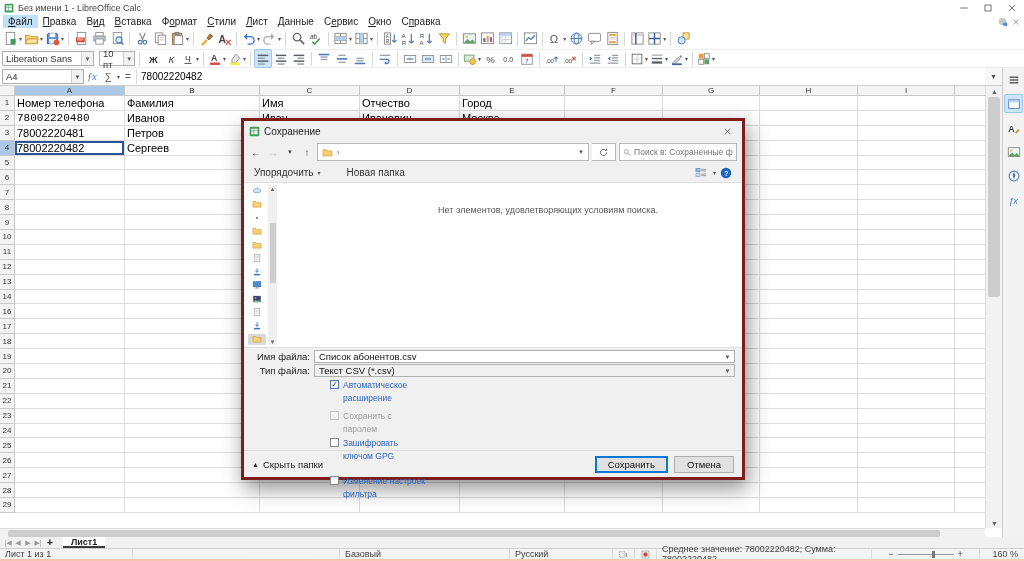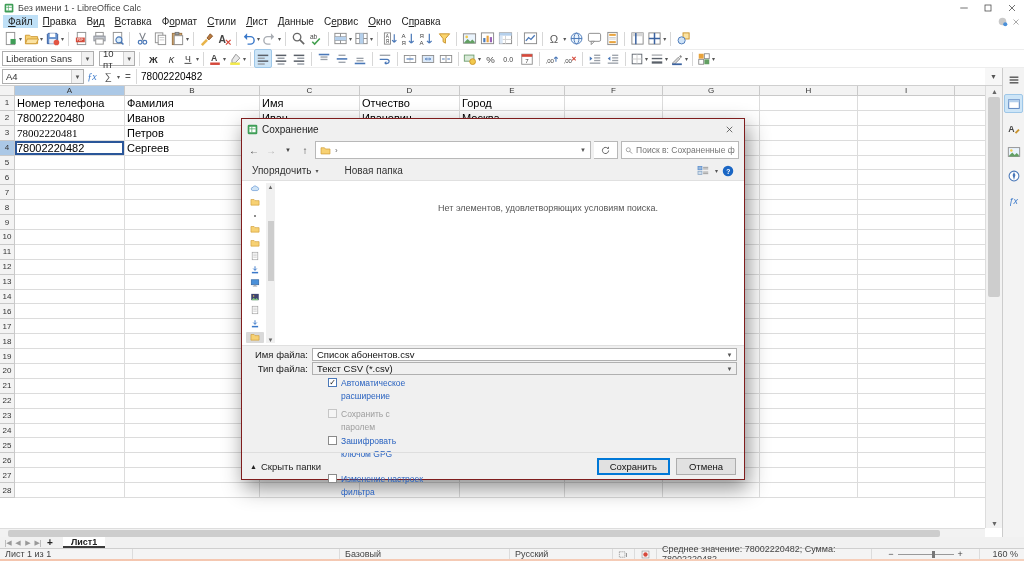--- a/index.html
+++ b/index.html
@@ -56,21 +56,21 @@
 .tabnav{width:10px;text-align:center;font-size:7px;color:#999}
 #add-sheet{width:14px;text-align:center;font-size:10px;color:#222;font-weight:bold}
 .sheet-tab{margin-left:6px;padding:0 8px;height:11px;line-height:10px;background:#fff;font-weight:bold;color:#222;border-bottom:2px solid #3b3b3b}
 
 #statusbar{left:0;top:548px;width:1024px;height:11px;background:#f4f4f4;border-top:1px solid #cfcfcf;display:flex;align-items:center;font-size:9px;color:#444}
 .sb-seg{height:11px;display:flex;align-items:center;border-right:1px solid #dcdcdc;padding-left:5px;flex:none}
 #sliver{left:0;top:559px;width:1024px;height:2px;background:linear-gradient(90deg,#f4c5ae,#f6d0bc)}
 .zoom-track{width:56px;height:1px;background:#999;position:relative;margin:0 4px}
 .zoom-thumb{position:absolute;left:34px;top:-3px;width:3px;height:7px;background:#777}
 
-#dialog{left:241px;top:118px;width:504px;height:362px;background:#f0f0f0;border:1px solid #7f1d1d;box-shadow:3px 8px 20px rgba(0,0,0,.45);font-size:10px}
+#dialog{left:241px;top:118px;width:504px;height:362px;background:#f0f0f0;border:3px solid #7f1d1d;box-shadow:3px 8px 20px rgba(0,0,0,.45);font-size:10px}
 #dlg-title{position:absolute;left:0;top:0;right:0;height:20px;display:flex;align-items:center;padding-left:5px;gap:4px;color:#222}
 #dlg-close{margin-left:auto;width:30px;height:20px;display:flex;align-items:center;justify-content:center}
 #dlg-nav{position:absolute;left:0;top:20px;right:0;height:22px;display:flex;align-items:center;padding:0 5px;gap:3px}
 .nav-btn{width:14px;text-align:center;color:#444;font-size:10px}
 .nav-btn.disabled{color:#b5b5b5}
 #dlg-addr{flex:1;height:18px;background:#fff;border:1px solid #b8b8b8;display:flex;align-items:center;gap:4px;padding:0 4px;font-size:8px;color:#666}
 #dlg-refresh{width:24px;height:18px;background:#fff;border:1px solid #b8b8b8;border-left:none;display:flex;align-items:center;justify-content:center}
 #dlg-search{width:118px;height:18px;background:#fff;border:1px solid #b8b8b8;display:flex;align-items:center;gap:3px;padding:0 3px}
 #dlg-search input{border:none;outline:none;width:100%;font-size:8.5px;color:#777;font-family:"Liberation Sans",sans-serif}
 #dlg-cmd{position:absolute;left:0;top:42px;right:0;height:19px;display:flex;align-items:center;padding:0 10px;color:#333}
@@ -772,34 +772,34 @@
         <div class="cell" style="width: 100px;">Отчество</div>
         <div class="cell" style="width: 105px;">Город</div>
         <div class="cell" style="width: 98px;"></div>
         <div class="cell" style="width: 97px;"></div>
         <div class="cell" style="width: 98px;"></div>
         <div class="cell" style="width: 97px;"></div>
         <div class="cell" style="width: 97px;"></div>
       </div>
       <div class="grid-row">
         <div class="rowhdr">2</div>
-        <div class="cell" style="width: 110px;">78002220480</div>
+        <div class="cell" style="width: 110px; font-family: Liberation Mono, monospace;">78002220480</div>
         <div class="cell" style="width: 135px;">Иванов</div>
         <div class="cell" style="width: 100px;">Иван</div>
         <div class="cell" style="width: 100px;">Иванович</div>
         <div class="cell" style="width: 105px;">Москва</div>
         <div class="cell" style="width: 98px;"></div>
         <div class="cell" style="width: 97px;"></div>
         <div class="cell" style="width: 98px;"></div>
         <div class="cell" style="width: 97px;"></div>
         <div class="cell" style="width: 97px;"></div>
       </div>
       <div class="grid-row">
         <div class="rowhdr">3</div>
-        <div class="cell" style="width: 110px; font-family: Liberation Serif, serif;">78002220481</div>
+        <div class="cell" style="width: 110px;">78002220481</div>
         <div class="cell" style="width: 135px;">Петров</div>
         <div class="cell" style="width: 100px;"></div>
         <div class="cell" style="width: 100px;"></div>
         <div class="cell" style="width: 105px;"></div>
         <div class="cell" style="width: 98px;"></div>
         <div class="cell" style="width: 97px;"></div>
         <div class="cell" style="width: 98px;"></div>
         <div class="cell" style="width: 97px;"></div>
         <div class="cell" style="width: 97px;"></div>
       </div>
@@ -1097,20 +1097,33 @@
         <div class="cell" style="width: 100px;"></div>
         <div class="cell" style="width: 105px;"></div>
         <div class="cell" style="width: 98px;"></div>
         <div class="cell" style="width: 97px;"></div>
         <div class="cell" style="width: 98px;"></div>
         <div class="cell" style="width: 97px;"></div>
         <div class="cell" style="width: 97px;"></div>
       </div>
       <div class="grid-row">
         <div class="rowhdr">28</div>
+        <div class="cell" style="width: 110px;"></div>
+        <div class="cell" style="width: 135px;"></div>
+        <div class="cell" style="width: 100px;"></div>
+        <div class="cell" style="width: 100px;"></div>
+        <div class="cell" style="width: 105px;"></div>
+        <div class="cell" style="width: 98px;"></div>
+        <div class="cell" style="width: 97px;"></div>
+        <div class="cell" style="width: 98px;"></div>
+        <div class="cell" style="width: 97px;"></div>
+        <div class="cell" style="width: 97px;"></div>
+      </div>
+      <div class="grid-row">
+        <div class="rowhdr">29</div>
         <div class="cell" style="width: 110px;"></div>
         <div class="cell" style="width: 135px;"></div>
         <div class="cell" style="width: 100px;"></div>
         <div class="cell" style="width: 100px;"></div>
         <div class="cell" style="width: 105px;"></div>
         <div class="cell" style="width: 98px;"></div>
         <div class="cell" style="width: 97px;"></div>
         <div class="cell" style="width: 98px;"></div>
         <div class="cell" style="width: 97px;"></div>
         <div class="cell" style="width: 97px;"></div>

